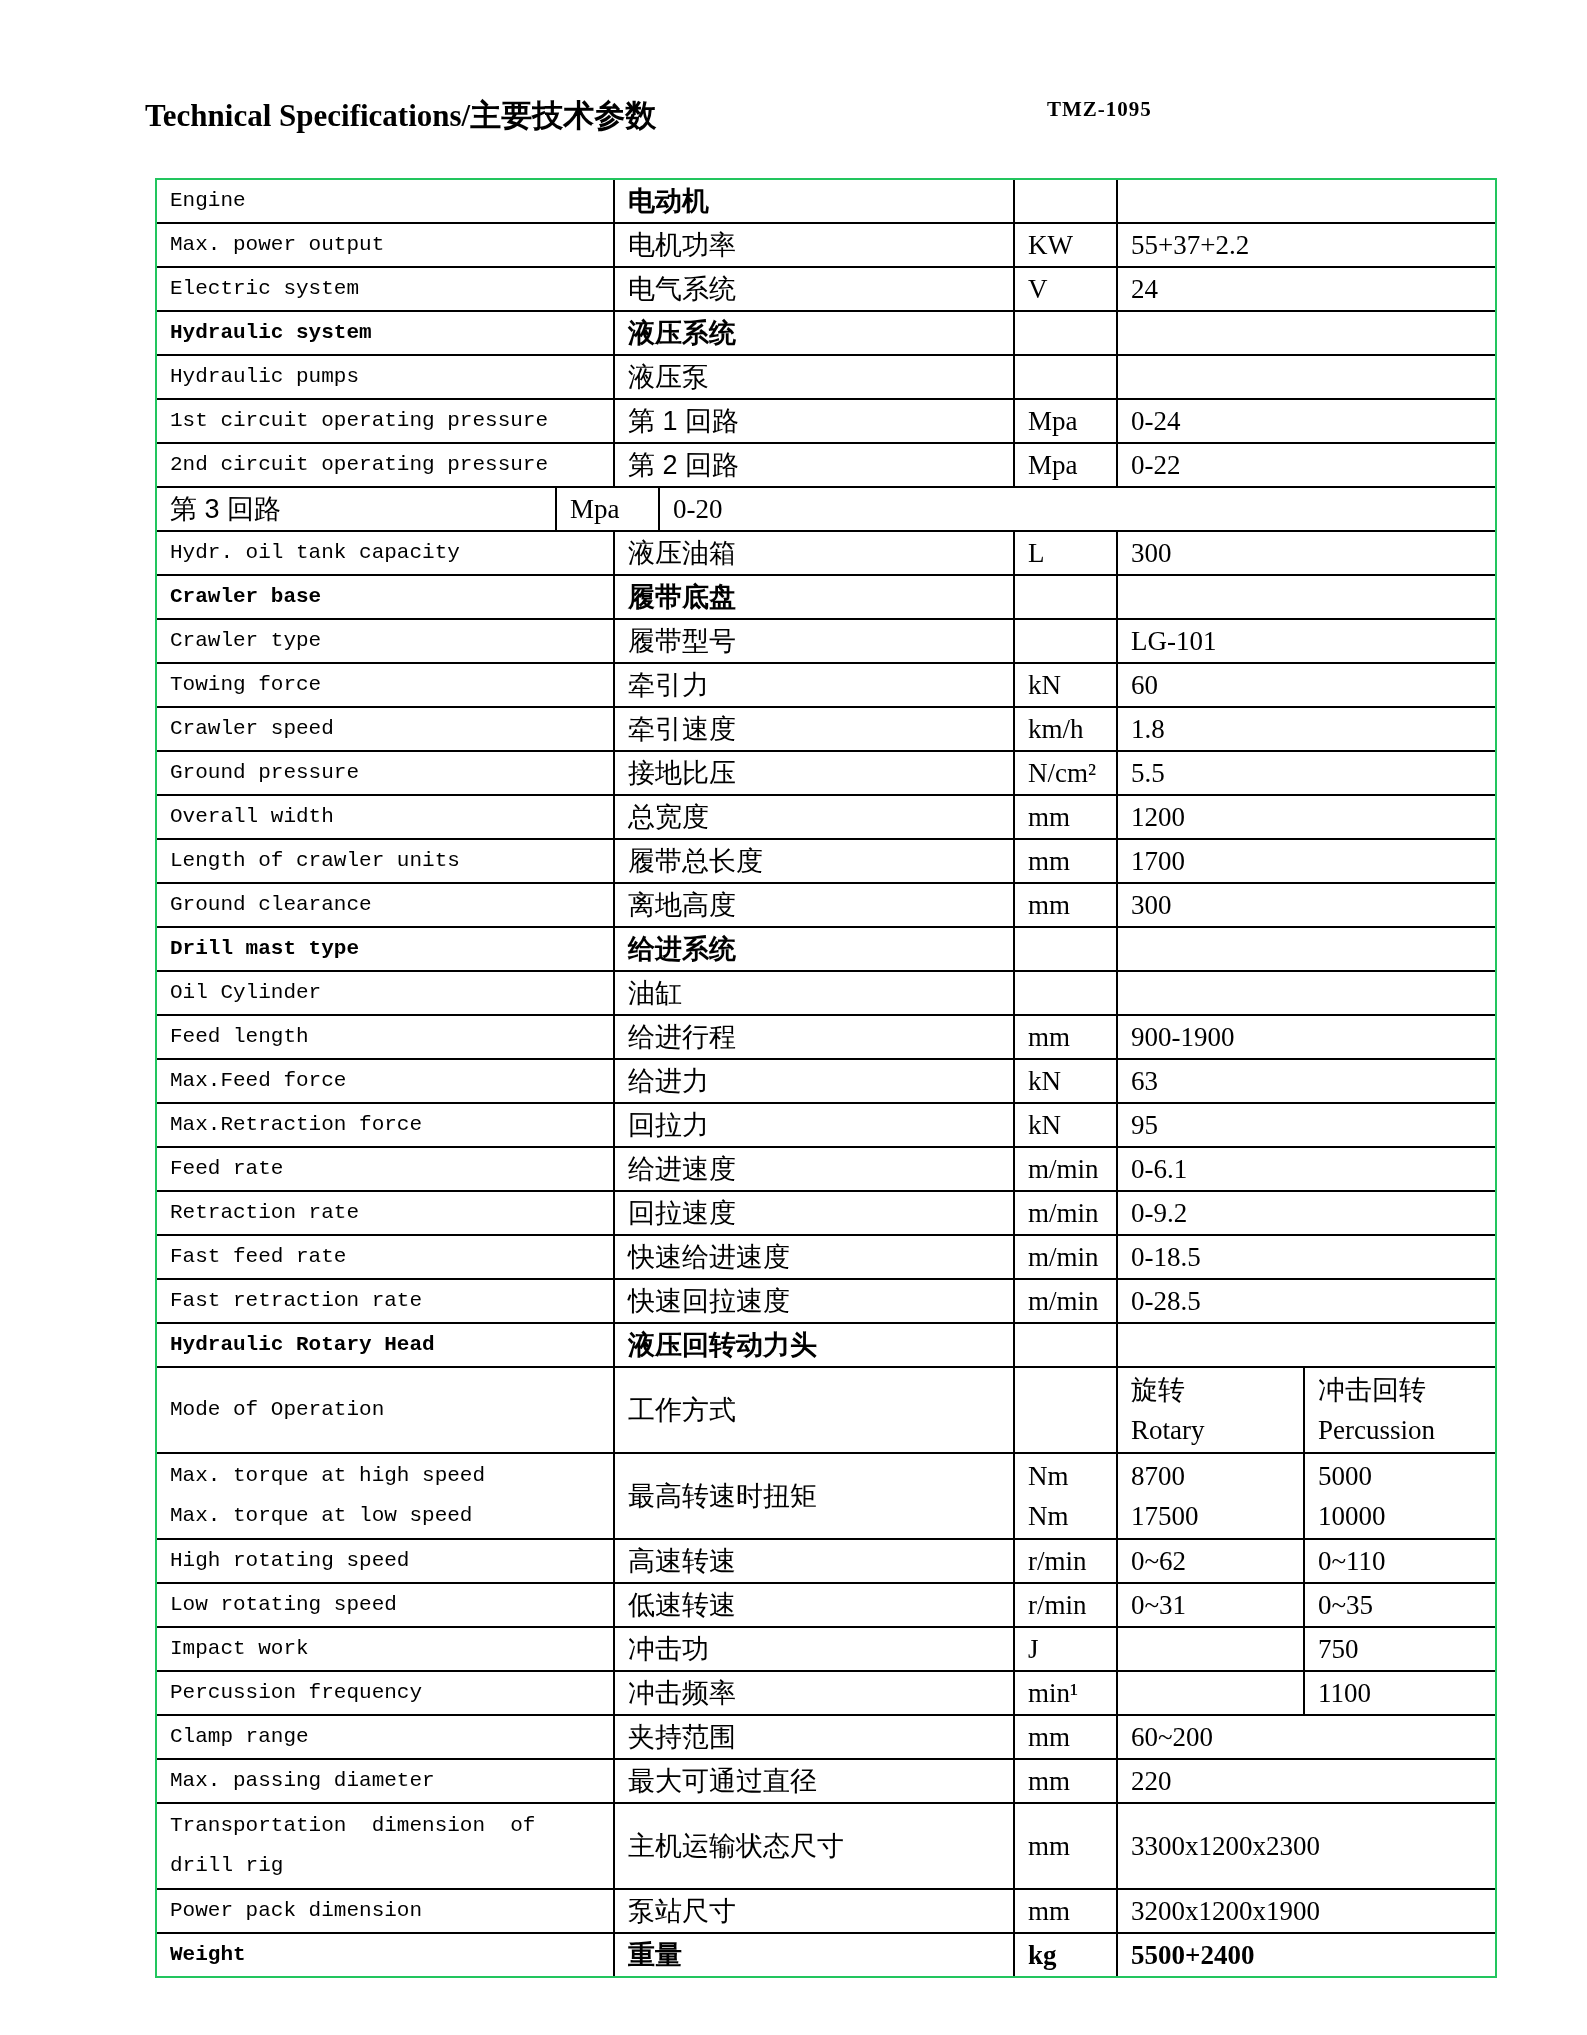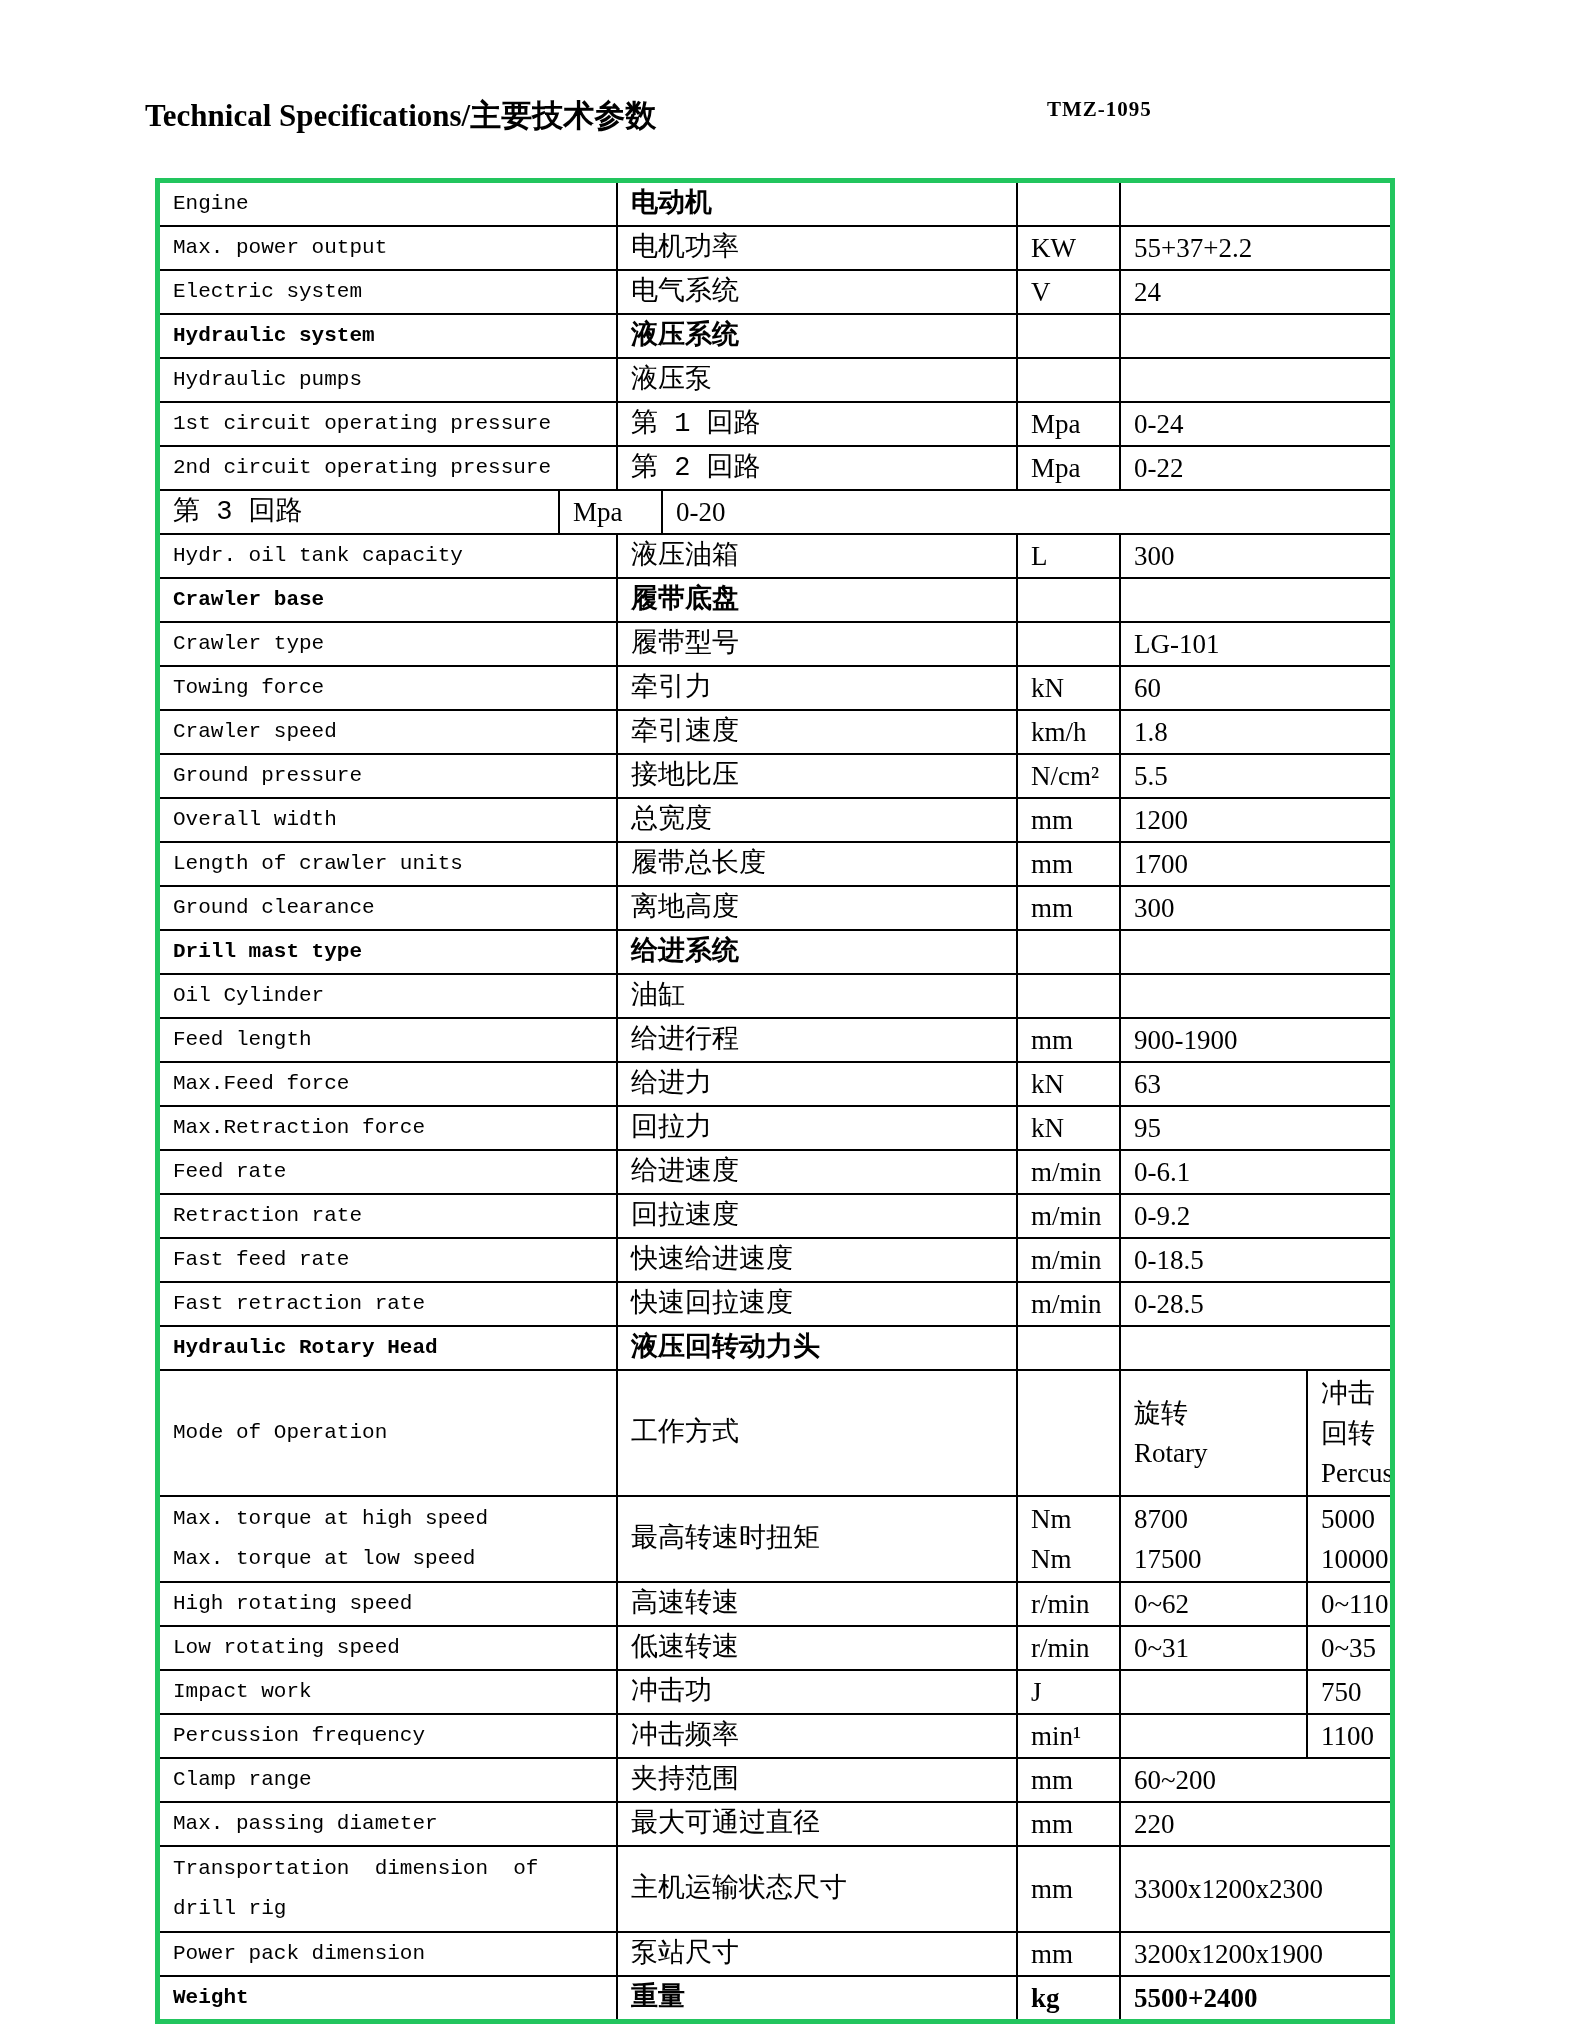--- a/index.html
+++ b/index.html
@@ -29,23 +29,23 @@
     top: 97px;
     font-size: 21px;
     font-weight: bold;
     font-family: "Liberation Serif", serif;
     letter-spacing: 1px;
   }
   .spec-table {
     position: absolute;
     left: 155px;
     top: 178px;
-    width: 1240px;
+    width: 1342px;
     box-sizing: border-box;
-    border: 5px solid #22c55e;
+    border: 2px solid #22c55e;
     background: #fff;
   }
   .spec-row {
     display: flex;
     align-items: stretch;
     min-height: 41px;
     border-bottom: 2px solid #000;
   }
   .spec-row.tall { min-height: 83px; }
   .spec-row:last-child { border-bottom: none; }
@@ -64,21 +64,21 @@
   }
   .tall .line { line-height: 40px; }
   .c1 {
     width: 458px;
     font-family: "Liberation Mono", monospace;
     font-size: 21px;
   }
   .c2 {
     width: 400px;
     font-size: 27px;
-    font-family: Liberation Mono, monospace;
+    font-family: Liberation Sans, sans-serif;
   }
   .c3 {
     width: 103px;
     font-size: 27px;
   }
   .c4 {
     flex: 1;
     font-size: 27px;
     border-right: none;
   }

